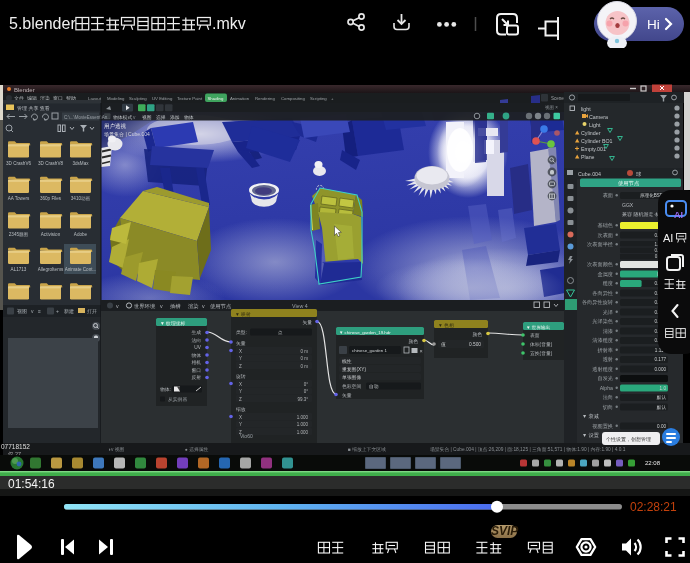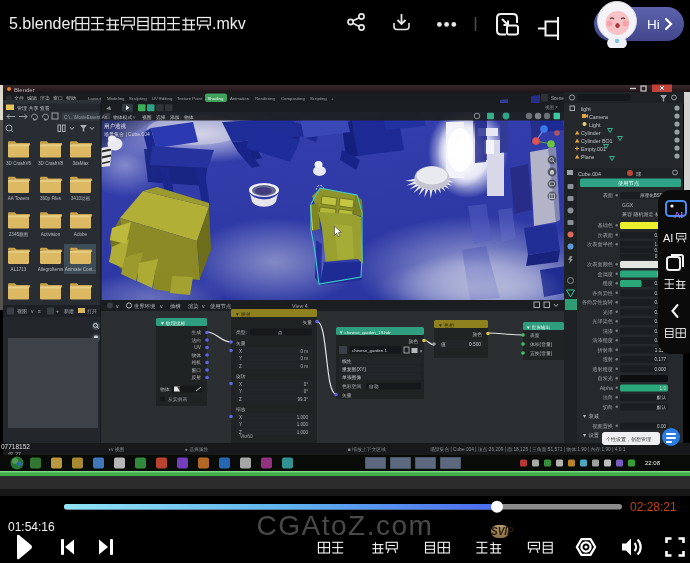--- a/index.html
+++ b/index.html
@@ -1,20 +1,20 @@
 <!DOCTYPE html>
 <html><head>
 <meta charset="utf-8">
 <style>
 html,body{margin:0;padding:0;background:#000;}
 #page{position:relative;width:690px;height:563px;background:#000;overflow:hidden;font-family:"Liberation Sans",sans-serif;}
 .abs{position:absolute;}
 #wm{left:0;width:690px;top:510px;text-align:center;color:rgba(145,145,145,0.5);font-size:28px;letter-spacing:1.5px;}
-#svip{left:491px;top:525px;width:18px;height:13px;border-radius:7px;background:linear-gradient(180deg,#b49a6c,#8a6f46);color:#2a1c08;font-size:10px;font-weight:bold;text-align:center;line-height:13px;font-style:italic;}
-#timeL{left:8px;top:520px;color:#f2f2f2;font-size:12px;}
+#svip{left:491px;top:525px;width:26px;height:13px;border-radius:7px;background:linear-gradient(180deg,#b49a6c,#8a6f46);color:#2a1c08;font-size:12px;font-weight:bold;text-align:center;line-height:13px;font-style:italic;}
+#timeL{left:8px;top:477px;color:#f2f2f2;font-size:12px;}
 #timeR{left:630px;top:500px;color:#c2410c;font-size:12px;}
 </style>
 </head>
 <body>
 <div id="page">
 
   <svg class="abs" style="left:9px;top:12px" width="260" height="24" viewBox="0 0 260 24">
       <text x="0" y="17" fill="#efefef" font-size="16" font-family="Liberation Sans">5.blender</text>
       <g stroke="#efefef" stroke-width="1.23" fill="none">
         <rect x="66.9" y="5.5" width="12.8" height="12.3" fill="none"></rect>
@@ -991,21 +991,20 @@
         <stop offset="0" stop-color="#90e4f6"></stop>
           <stop offset="0.5" stop-color="#5fb4f0"></stop>
           <stop offset="1" stop-color="#4b6cf0"></stop>
       </linearGradient>
     </defs>
     <rect x="64" y="6" width="558" height="5.5" rx="2.75" fill="#8c8c8c"></rect>
     <rect x="64" y="6" width="433" height="5.5" rx="2.75" fill="url(#prog)"></rect>
     <circle cx="497" cy="8.75" r="6" fill="#fff"></circle>
   </svg>
 
-  <div class="abs" id="wm">CGAtoZ.com</div>
 
   <svg class="abs" style="left:0;top:528px" width="130" height="35" viewBox="0 0 130 35">
     <path d="M17,8 Q17,6 19,7 L31,17 Q33,19 31,21 L19,31 Q17,32 17,30 Z" fill="#fff"></path>
     <rect x="61" y="11" width="3" height="16" rx="1" fill="#fff"></rect>
     <path d="M74,11.5 L74,26.5 L65,19 Z" fill="#fff"></path>
     <path d="M99,11.5 L99,26.5 L108,19 Z" fill="#fff"></path>
     <rect x="110" y="11" width="3" height="16" rx="1" fill="#fff"></rect>
   </svg>
   <svg class="abs" style="left:300px;top:538px" width="270" height="20" viewBox="0 0 270 20">
       <g stroke="#fbfbfb" stroke-width="1.07" fill="none">

